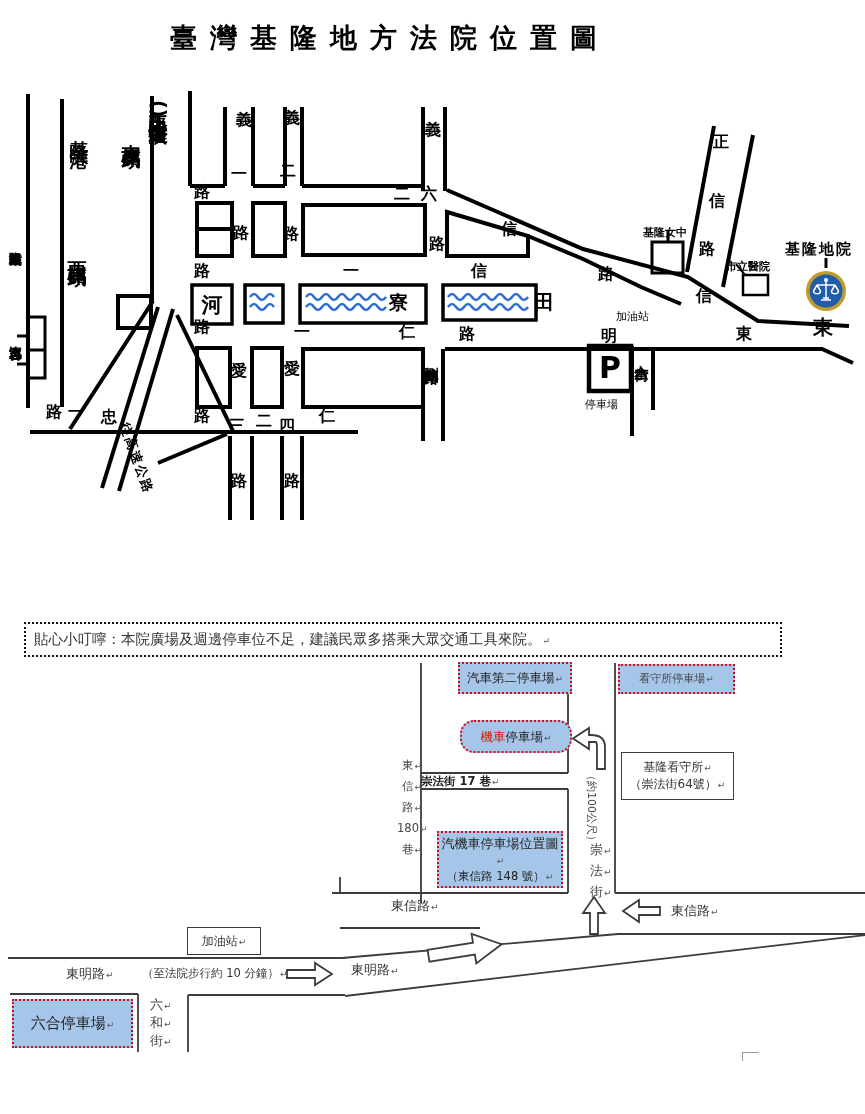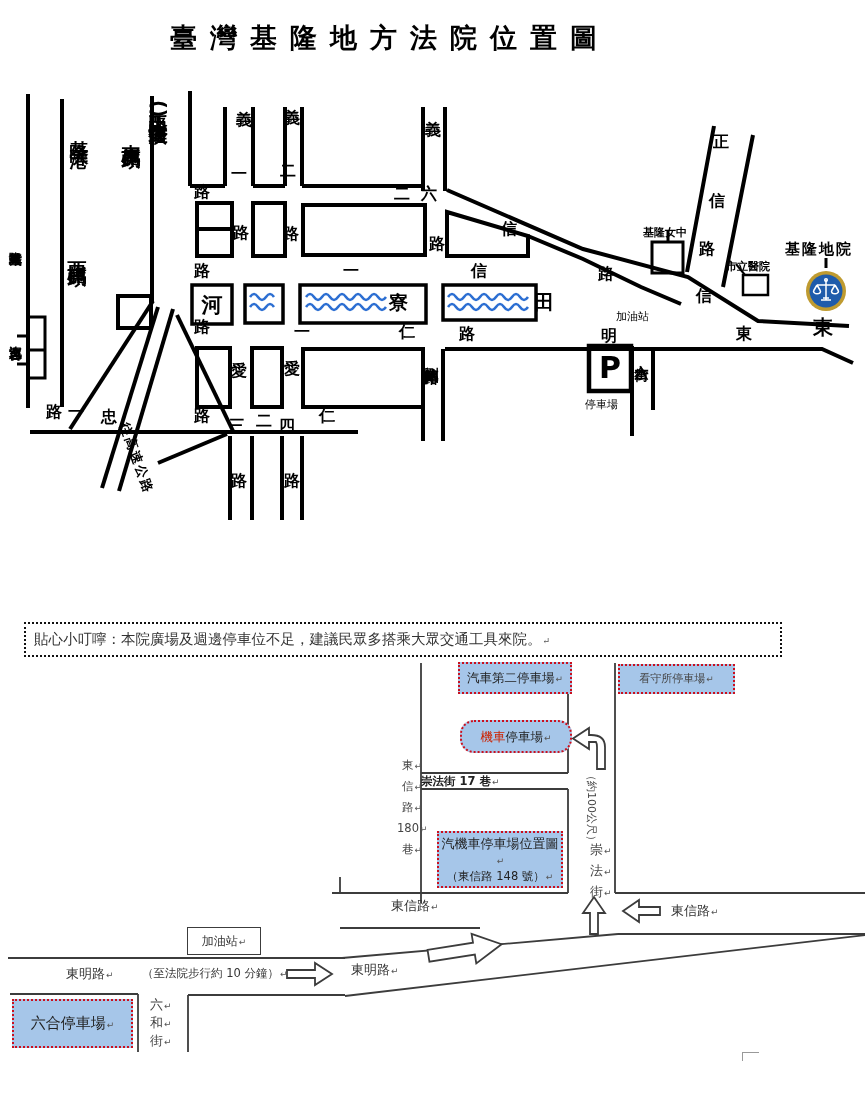--- a/index.html
+++ b/index.html
@@ -218,20 +218,24 @@
   <div class="bluebox" style="left:460px;top:720px;width:108px;height:29px;border-radius:14px;">
       <div><span class="red-t">機車</span><span>停車場</span><span class="ret">↵</span></div>
     </div>
   <div class="bluebox" style="left:437px;top:831px;width:122px;height:53px;font-size:13px;">
     <div><span>汽機車停車場位置圖</span><span class="ret">↵</span></div>
     <div style="font-size:11.5px;"><span>（東信路 148 號）</span><span class="ret">↵</span></div>
   </div>
   <div class="bluebox" style="left:12px;top:999px;width:117px;height:45px;font-size:15px;">
       <div><span>六合停車場</span><span class="ret">↵</span></div>
     </div>
+  <div class="whitebox" style="left:621px;top:752px;width:111px;height:46px;">
+    <div><span>基隆看守所</span><span class="ret">↵</span></div>
+    <div><span>（崇法街64號）</span><span class="ret">↵</span></div>
+  </div>
   <div class="whitebox" style="left:187px;top:927px;width:72px;height:26px;">
       <div><span>加油站</span><span class="ret">↵</span></div>
     </div>
 
   <div class="llab" style="left:421px;top:774px;width:147px;text-align:left;font-size:11.5px;font-weight:bold;color:#222;"><span>崇法街 17 巷</span><span class="ret">↵</span></div>
 
   <div class="vchar" style="left:402px;top:758px;"><span>東</span><span class="ret">↵</span></div>
   <div class="vchar" style="left:402px;top:779px;"><span>信</span><span class="ret">↵</span></div>
   <div class="vchar" style="left:402px;top:800px;"><span>路</span><span class="ret">↵</span></div>
   <div class="vchar" style="left:397px;top:821px;"><span>180</span><span class="ret">↵</span></div>

